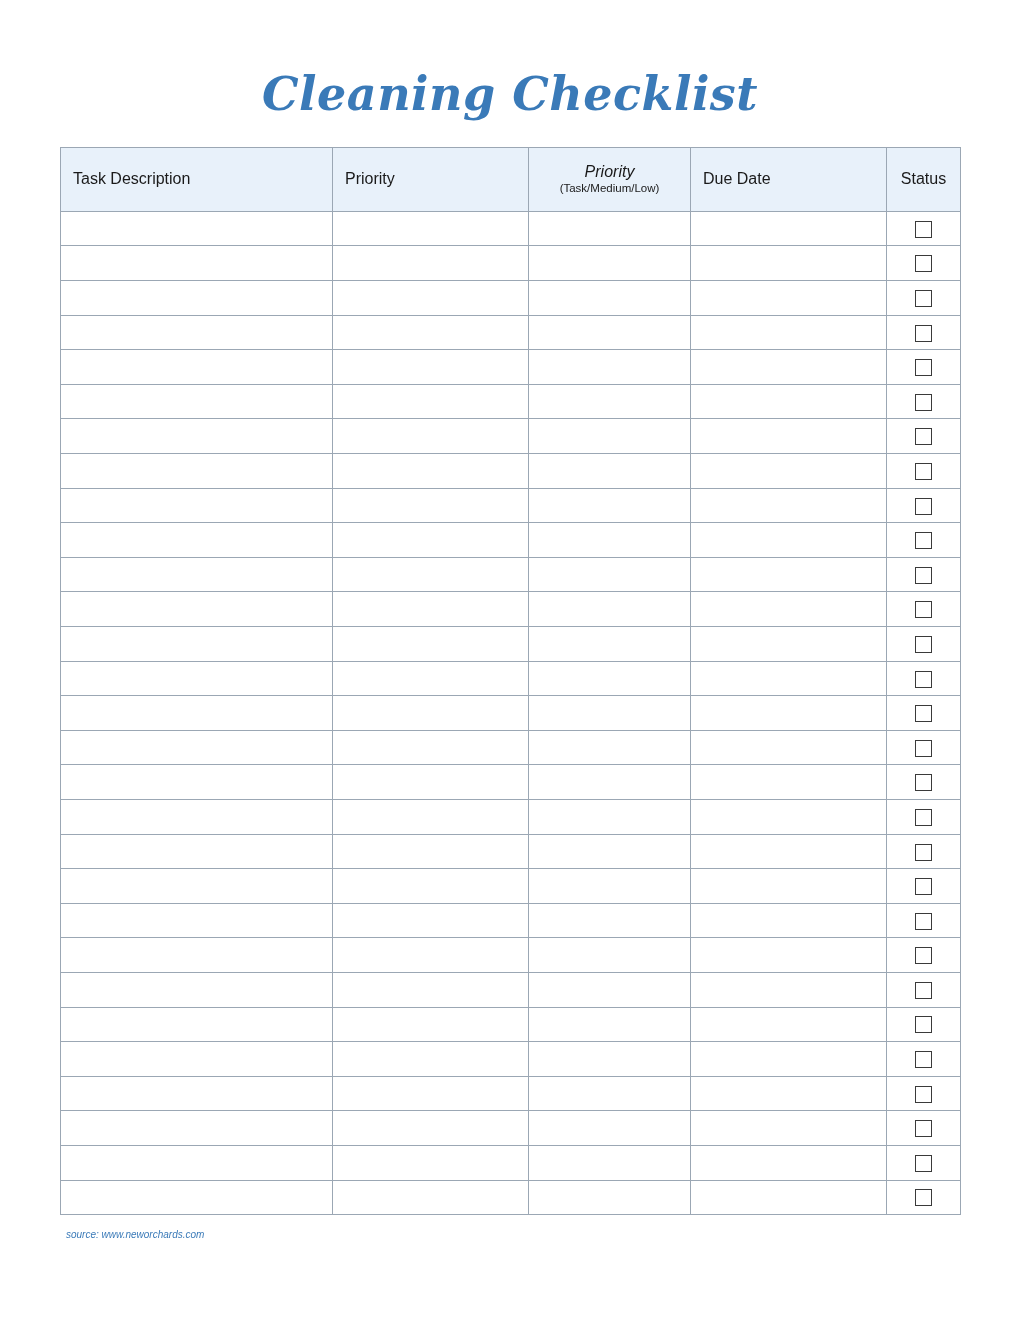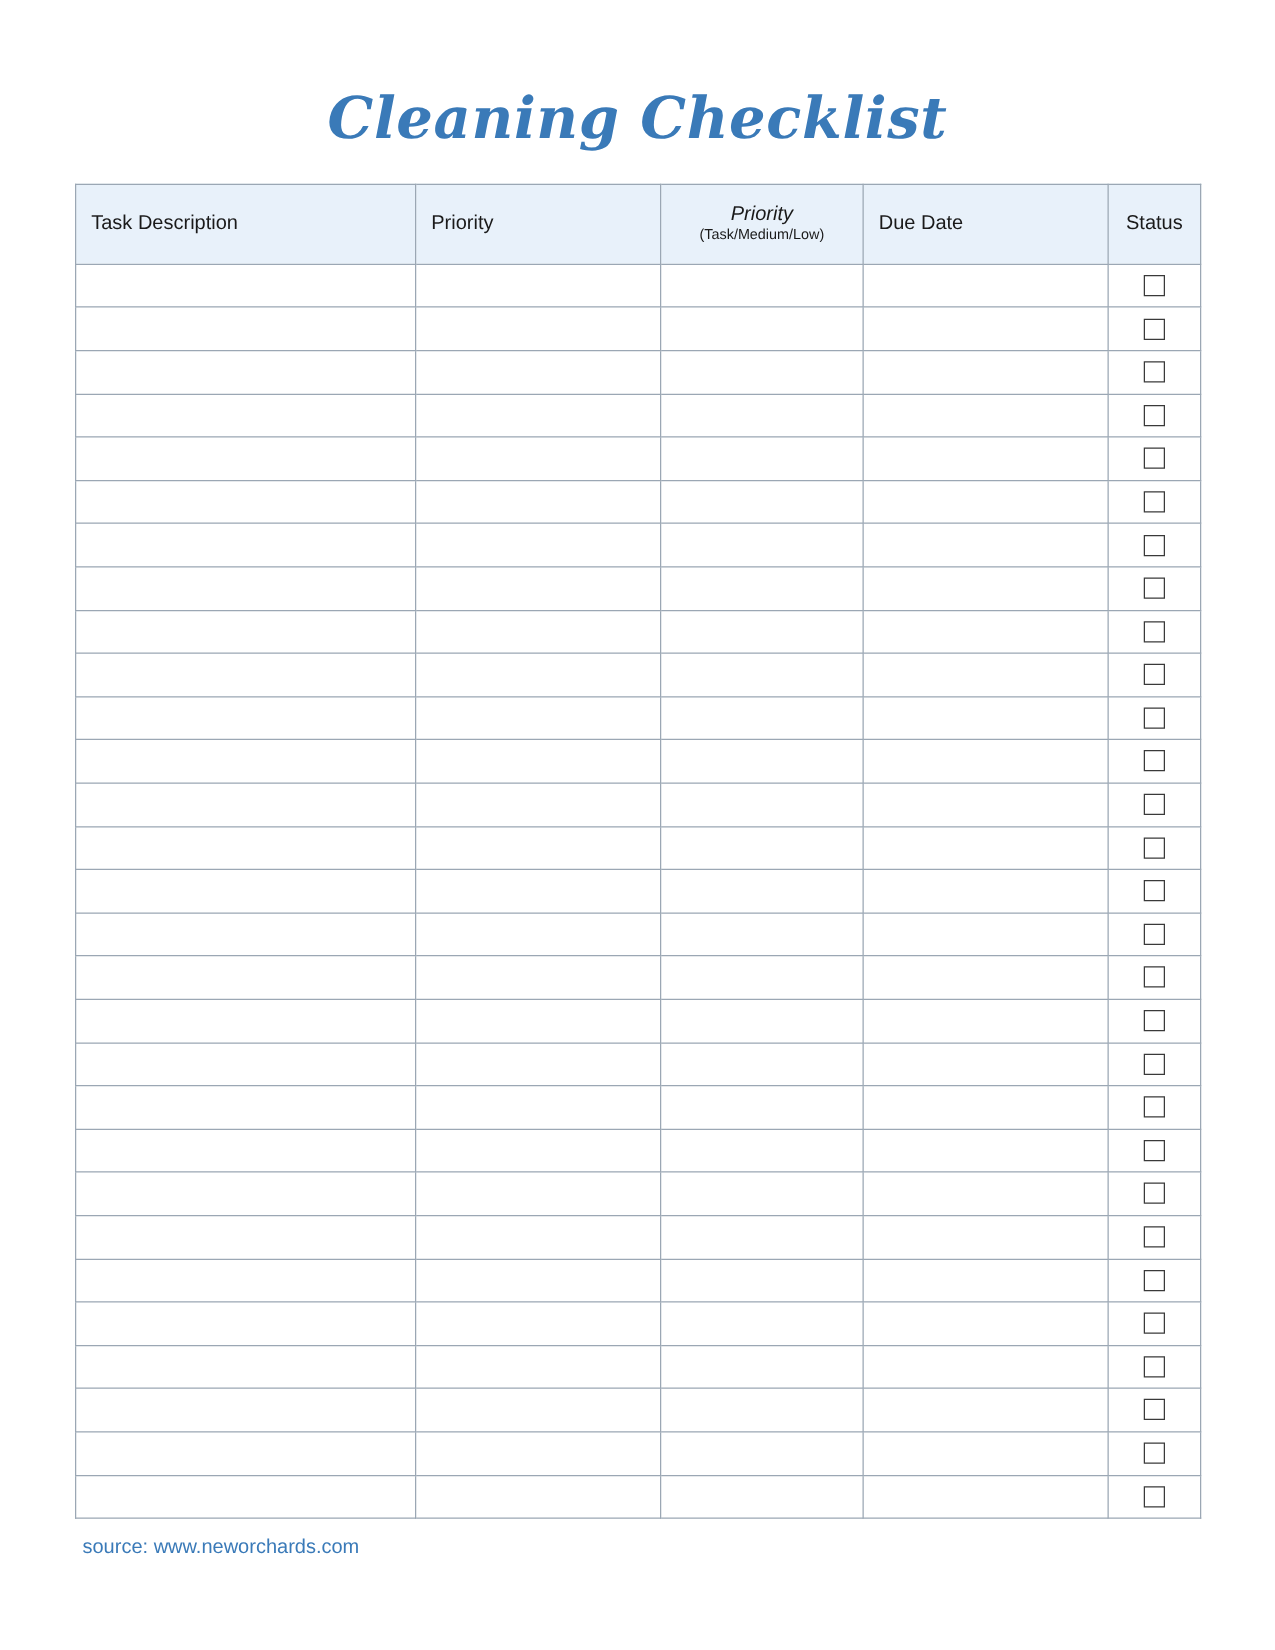--- a/index.html
+++ b/index.html
@@ -77,21 +77,22 @@
   .checkbox {
     display: inline-block;
     width: 17px;
     height: 17px;
     border: 1.6px solid #3a3a3a;
     background: #ffffff;
     vertical-align: middle;
   }
   .source {
     margin: 14px 0 0 66px;
-    font-size: 16px;
+    font-size: 10px;
+    font-style: italic;
     color: #3a7ab8;
   }
 </style>
 </head>
 <body>
 
 <div class="page">
 
   <h1 class="title">Cleaning Checklist</h1>
 

